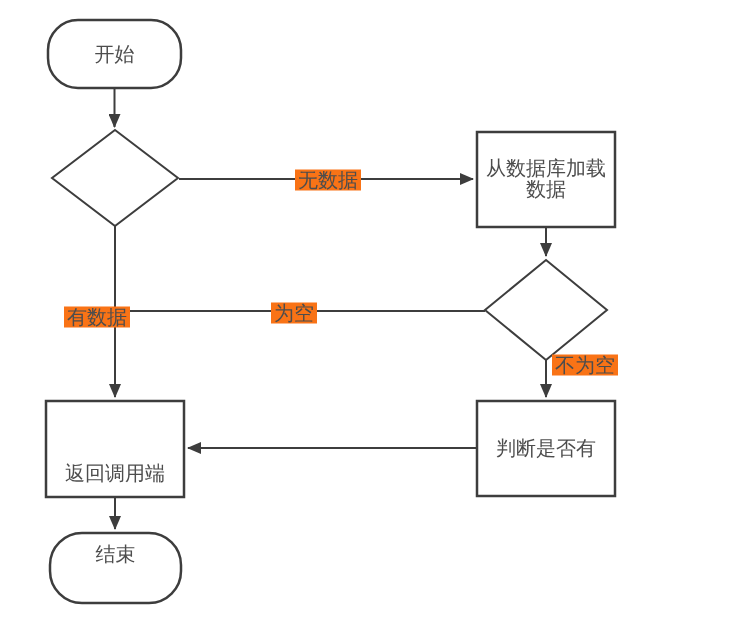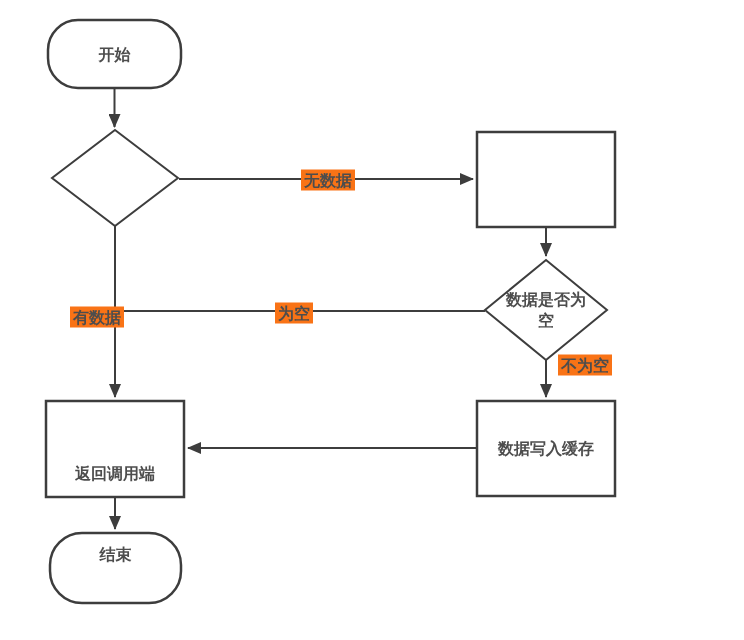--- a/index.html
+++ b/index.html
@@ -9,25 +9,24 @@
     height: 640px;
     background: #ffffff;
     font-family: "Liberation Sans", "DejaVu Sans", sans-serif;
     overflow: hidden;
   }
   #wires { position: absolute; left: 0; top: 0; }
   .node-label, .edge-label {
     position: absolute;
     transform: translate(-50%, -50%);
     color: #4d4d4d;
-    font-size: 16px;
+    font-size: 20px;
     line-height: 21px;
     text-align: center;
     white-space: pre-line;
-    font-weight: bold;
   }
   .edge-label {
     background: #f97316;
     padding: 0 3px;
     white-space: nowrap;
   }
 </style>
 </head>
 <body>
 
@@ -52,24 +51,24 @@
     <rect x="48" y="20" width="133" height="68" rx="30" ry="30" fill="#ffffff" stroke="#3d3d3d" stroke-width="2.5"></rect>
     <path d="M115 130 L178 178 L115 226 L52 178 Z" fill="#ffffff" stroke="#3d3d3d" stroke-width="2"></path>
     <rect x="477" y="132" width="138" height="95" fill="#ffffff" stroke="#3d3d3d" stroke-width="2.5"></rect>
     <path d="M546 260 L607 310 L546 360 L485 310 Z" fill="#ffffff" stroke="#3d3d3d" stroke-width="2"></path>
     <rect x="46" y="401" width="138" height="96" fill="#ffffff" stroke="#3d3d3d" stroke-width="2.5"></rect>
     <rect x="477" y="401" width="138" height="95" fill="#ffffff" stroke="#3d3d3d" stroke-width="2.5"></rect>
     <rect x="50" y="533" width="131" height="70" rx="32" ry="32" fill="#ffffff" stroke="#3d3d3d" stroke-width="2.5"></rect>
   </svg>
 
   <div class="node-label" style="left:114.5px; top:54px;">开始</div>
-  <div class="node-label" style="left:546px; top:310px;">数据是否为
-空</div>
+  <div class="node-label" style="left:546px; top:179px;">从数据库加载
+数据</div>
   <div class="node-label" style="left:115px; top:449px;margin-top:24px;">返回调用端</div>
-  <div class="node-label" style="left:546px; top:448px;">数据写入缓存</div>
+  <div class="node-label" style="left:546px; top:448px;">判断是否有</div>
   <div class="node-label" style="left:115.5px; top:554px;">结束</div>
 
   <div class="edge-label" style="left:328px; top:180px;">无数据</div>
   <div class="edge-label" style="left:97px; top:317px;">有数据</div>
   <div class="edge-label" style="left:294px; top:313px;">为空</div>
   <div class="edge-label" style="left:585px; top:365px;">不为空</div>
 
 </div>
 
 </body></html>

